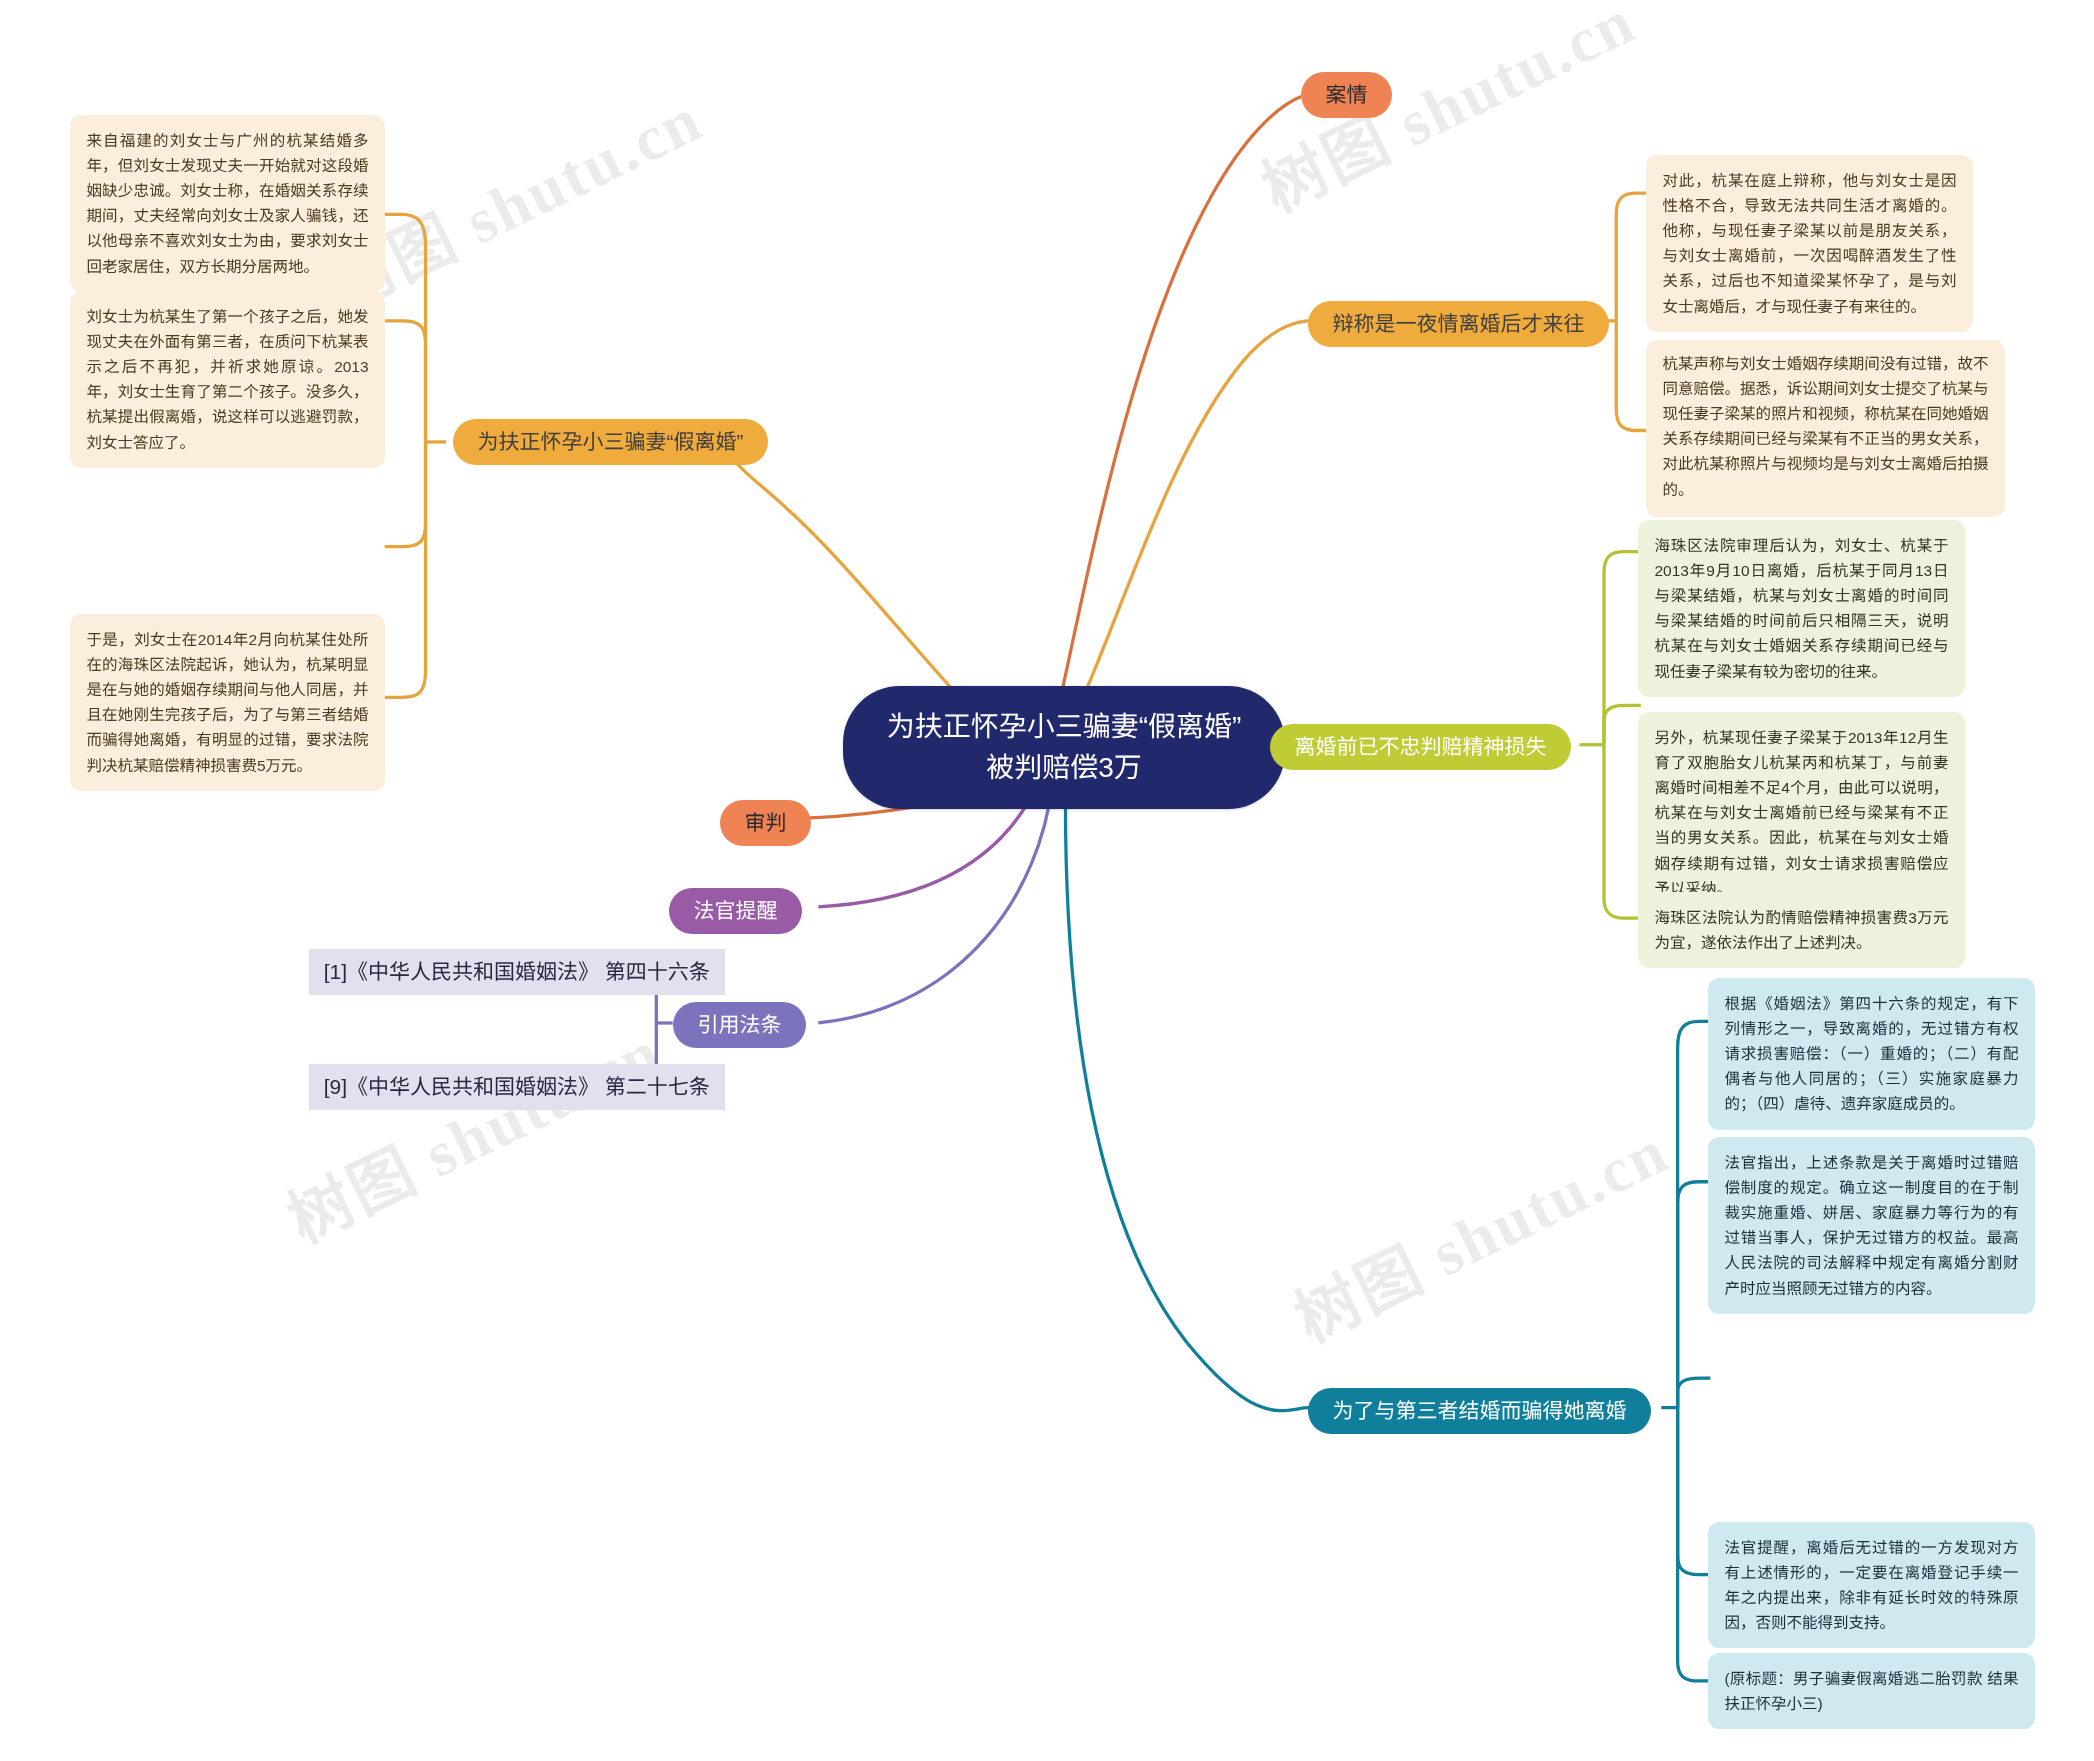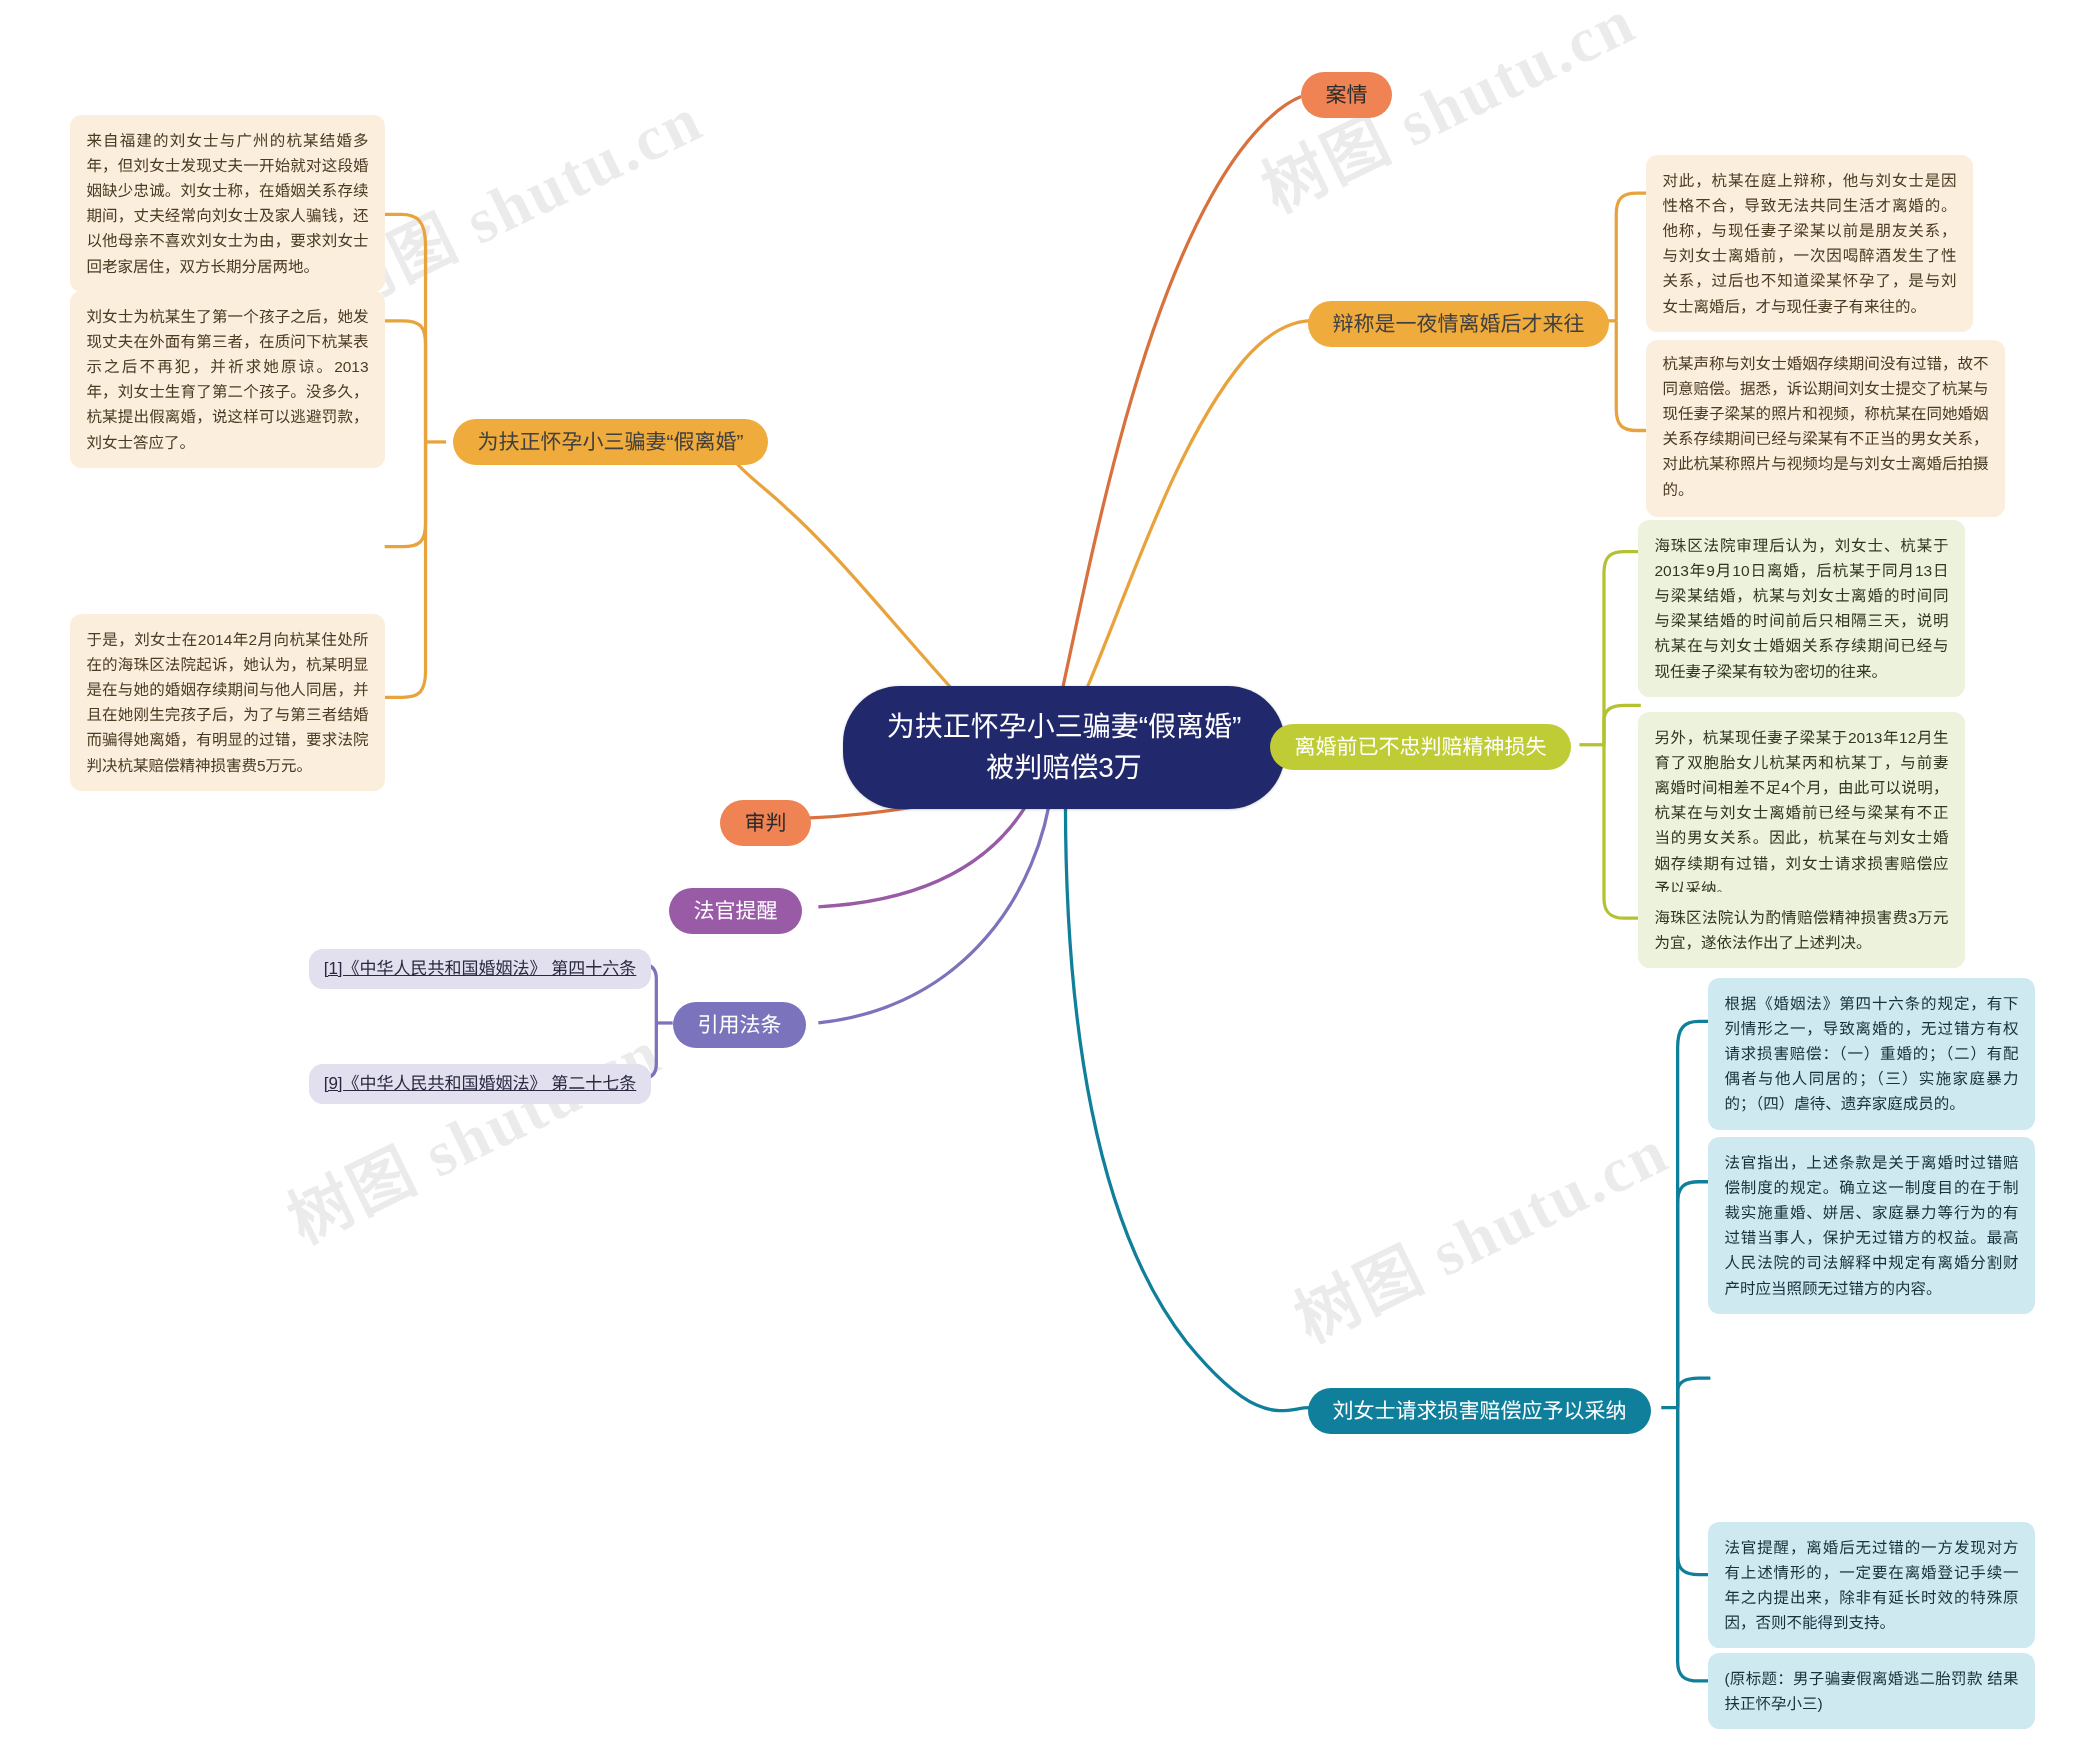--- a/index.html
+++ b/index.html
@@ -63,27 +63,26 @@
   }
   .leaf{
     border-radius:11.5px;
     padding:13px 16.4px;
     font-size:15.5px;
     line-height:1.62;
     text-align:justify;
     display:block;
   }
   .small-leaf{
-    border-radius:14px;
+    border-radius:0;
     padding:8.2px 14.7px;
-    font-size:17px;
+    font-size:21px;
     line-height:1.4;
     white-space:nowrap;
     display:block;
-    text-decoration:underline;
   }
   
   .c-orange{background:#f0ab3d;color:#404040;}
   .c-coral{background:#ef8354;color:#2b2b2b;}
   .c-olive{background:#bfcc35;color:#ffffff;}
   .c-purple{background:#9a5ba6;color:#ffffff;}
   .c-indigo{background:#7b74bd;color:#ffffff;}
   .c-teal{background:#0f7f9b;color:#ffffff;}
   .t-cream{background:#fceedd;color:#4a3b22;}
   .t-green{background:#edf2dc;color:#33361f;}
@@ -207,21 +206,21 @@
   </div>
 
   <div class="node small-leaf t-lilac" style="left:309px;top:949px;">
     <span>[1]《中华人民共和国婚姻法》 第四十六条</span>
   </div>
   <div class="node small-leaf t-lilac" style="left:309px;top:1064px;">
     <span>[9]《中华人民共和国婚姻法》 第二十七条</span>
   </div>
 
   <div class="node pill c-teal" style="left:1308px;top:1388px;">
-    <span>刘女士请求损害赔偿应予以采纳</span>
+    <span>为了与第三者结婚而骗得她离婚</span>
   </div>
 
   <div class="node leaf t-blue" style="left:1708px;top:978px;width:327px;">
     <span>根据《婚姻法》第四十六条的规定，有下列情形之一，导致离婚的，无过错方有权请求损害赔偿：（一）重婚的；（二）有配偶者与他人同居的；（三）实施家庭暴力的；（四）虐待、遗弃家庭成员的。</span>
   </div>
   <div class="node leaf t-blue" style="left:1708px;top:1137px;width:327px;">
     <span>法官指出，上述条款是关于离婚时过错赔偿制度的规定。确立这一制度目的在于制裁实施重婚、姘居、家庭暴力等行为的有过错当事人，保护无过错方的权益。最高人民法院的司法解释中规定有离婚分割财产时应当照顾无过错方的内容。</span>
   </div>
   <div class="node leaf t-blue" style="left:1708px;top:1522px;width:327px;">
     <span>法官提醒，离婚后无过错的一方发现对方有上述情形的，一定要在离婚登记手续一年之内提出来，除非有延长时效的特殊原因，否则不能得到支持。</span>

